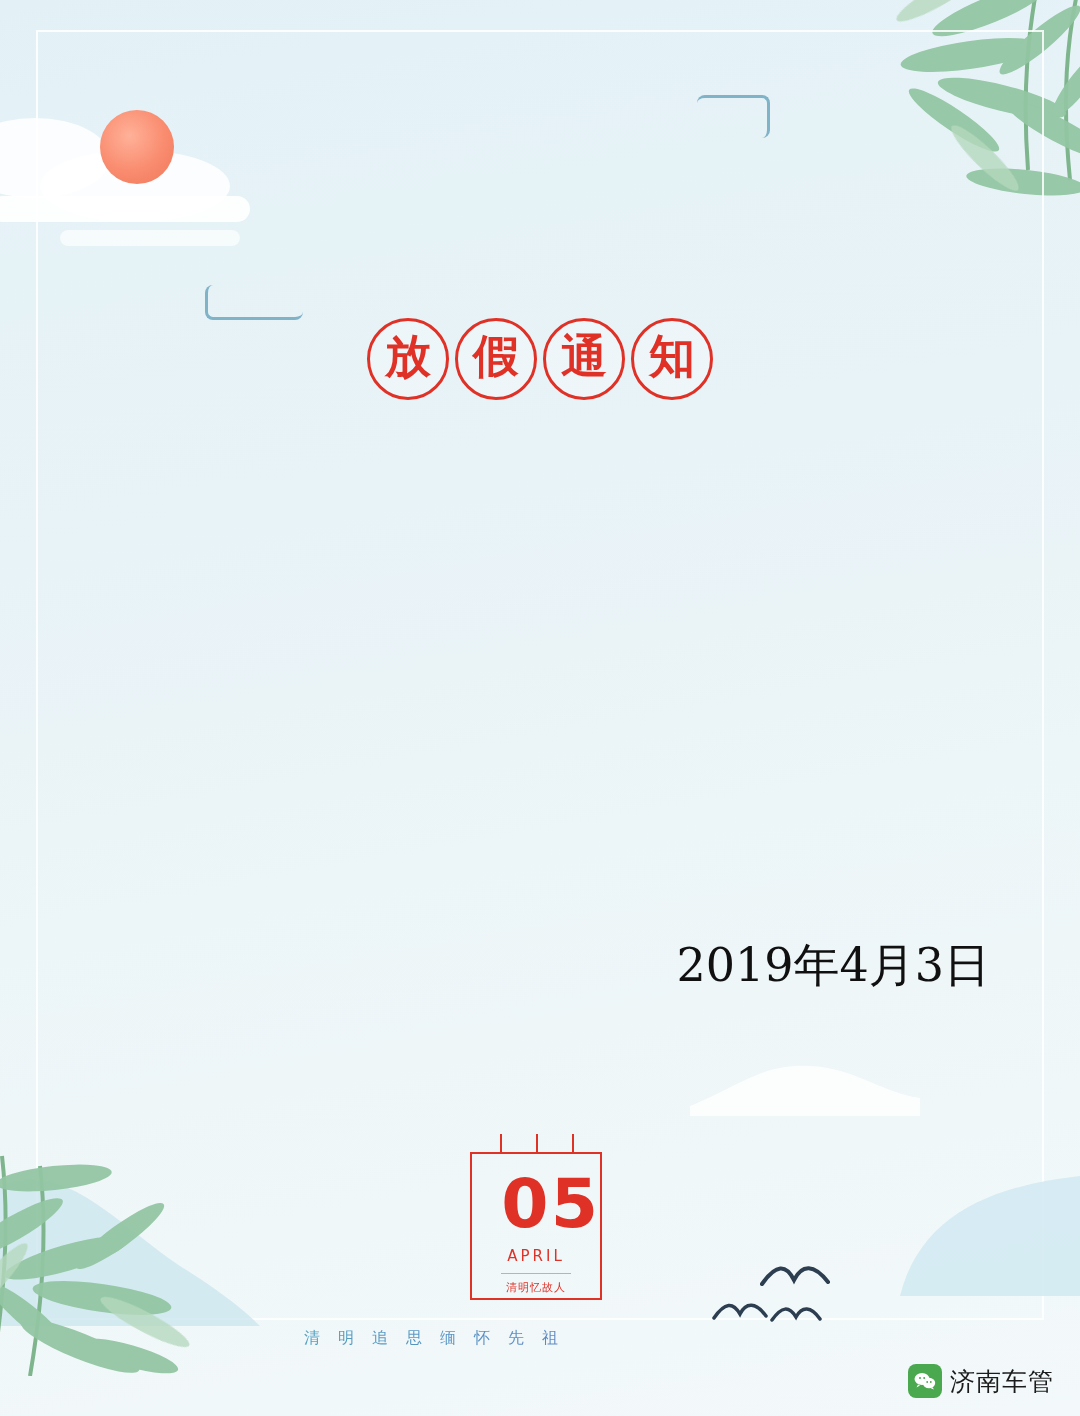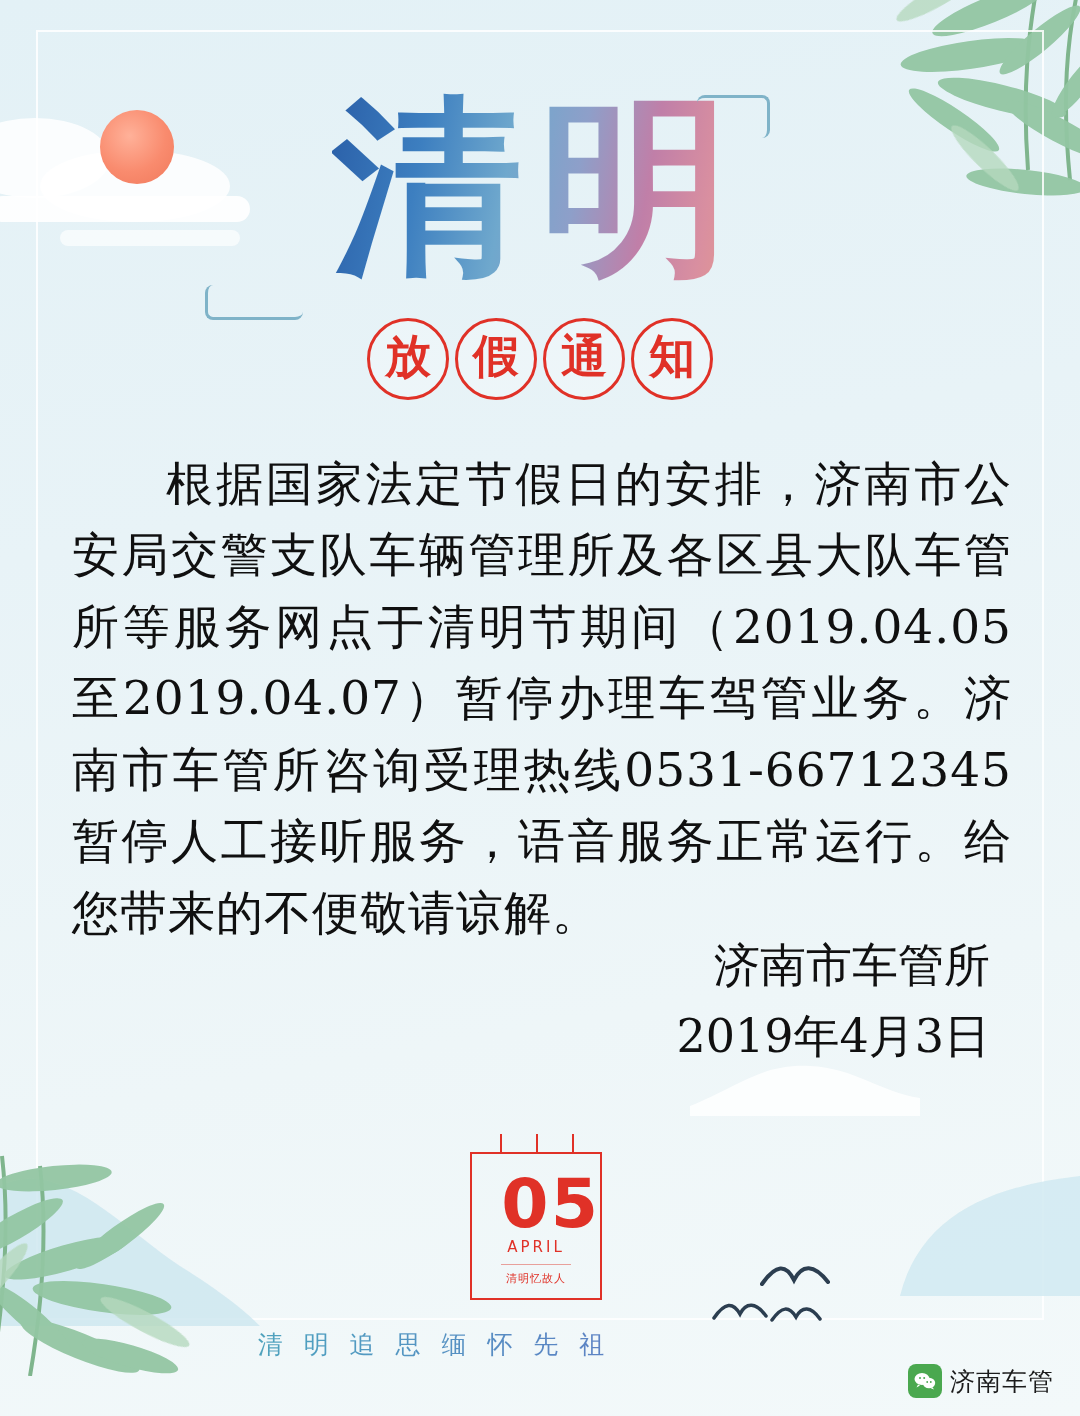--- a/index.html
+++ b/index.html
@@ -196,21 +196,21 @@
     margin-top: 16px;
     font-family: "DejaVu Sans", sans-serif;
     font-size: 68px;
     font-weight: 700;
     color: #e03127;
     line-height: 1;
     letter-spacing: 2px;
     text-align: right;
   }
   .cal-month {
-    margin-top: 0;
+    margin-top: 9px;
     font-family: "DejaVu Sans", sans-serif;
     font-size: 15px;
     letter-spacing: 3px;
     color: #e03127;
   }
   .cal-rule {
     width: 70px;
     height: 1px;
     background: #e8a09b;
     margin: 8px auto 6px auto;
@@ -234,22 +234,22 @@
     letter-spacing: 1px;
   }
 
   
   .slogan {
     position: absolute;
     left: 0;
     top: 1328px;
     width: 869px;
     text-align: center;
-    font-family: Liberation Sans, sans-serif;
-    font-size: 25px;
+    font-family: Liberation Serif, serif;
+    font-size: 16px;
     letter-spacing: 7px;
     background: linear-gradient(90deg, #53b3a6 0%, #4f9fc0 35%, #5b86c4 65%, #6a6fc0 100%);
     -webkit-background-clip: text;
     background-clip: text;
     color: transparent;
     -webkit-text-fill-color: transparent;
   }
 
   
   .bird { position: absolute; }
@@ -315,37 +315,32 @@
       <ellipse cx="340" cy="112" rx="44" ry="10" transform="rotate(-52 340 112)"></ellipse>
     </g>
     <g fill="#b6d9be" opacity="0.8">
       <ellipse cx="200" cy="25" rx="50" ry="10" transform="rotate(-30 200 25)"></ellipse>
       <ellipse cx="245" cy="188" rx="46" ry="10" transform="rotate(44 245 188)"></ellipse>
     </g>
   </svg>
 
   <div class="frame"></div>
 
-  <div class="title-wrap">
-    <span class="qingming">清明</span>
-  </div>
   <div class="hook hook-tr"></div>
   <div class="hook hook-bl"></div>
 
   <div class="subtitle">
     <div class="stamp">放</div>
     <div class="stamp">假</div>
     <div class="stamp">通</div>
     <div class="stamp">知</div>
   </div>
 
-  <div class="notice">根据国家法定节假日的安排，济南市公安局交警支队车辆管理所及各区县大队车管所等服务网点于清明节期间（2019.04.05至2019.04.07）暂停办理车驾管业务。济南市车管所咨询受理热线0531-66712345暂停人工接听服务，语音服务正常运行。给您带来的不便敬请谅解。</div>
 
   <div class="signature">
-    <div>济南市车管所</div>
     <div>2019年4月3日</div>
   </div>
 
   <svg class="hill" style="right:0; bottom:120px; width:220px; height:190px; background:none;" viewBox="0 0 220 190">
     <path d="M40 190 C 60 110, 130 80, 220 70 L220 190 Z" fill="#cde7f0" opacity="0.85"></path>
   </svg>
   <svg class="hill" style="right:160px; bottom:300px; width:230px; height:70px; background:none;" viewBox="0 0 230 70">
     <path d="M0 60 C 50 40, 70 18, 120 20 C 165 22, 190 46, 230 52 L230 70 L0 70 Z" fill="#ffffff" opacity="0.9"></path>
   </svg>
   <svg class="hill" style="left:0; bottom:90px; width:260px; height:250px; background:none;" viewBox="0 0 260 250">

